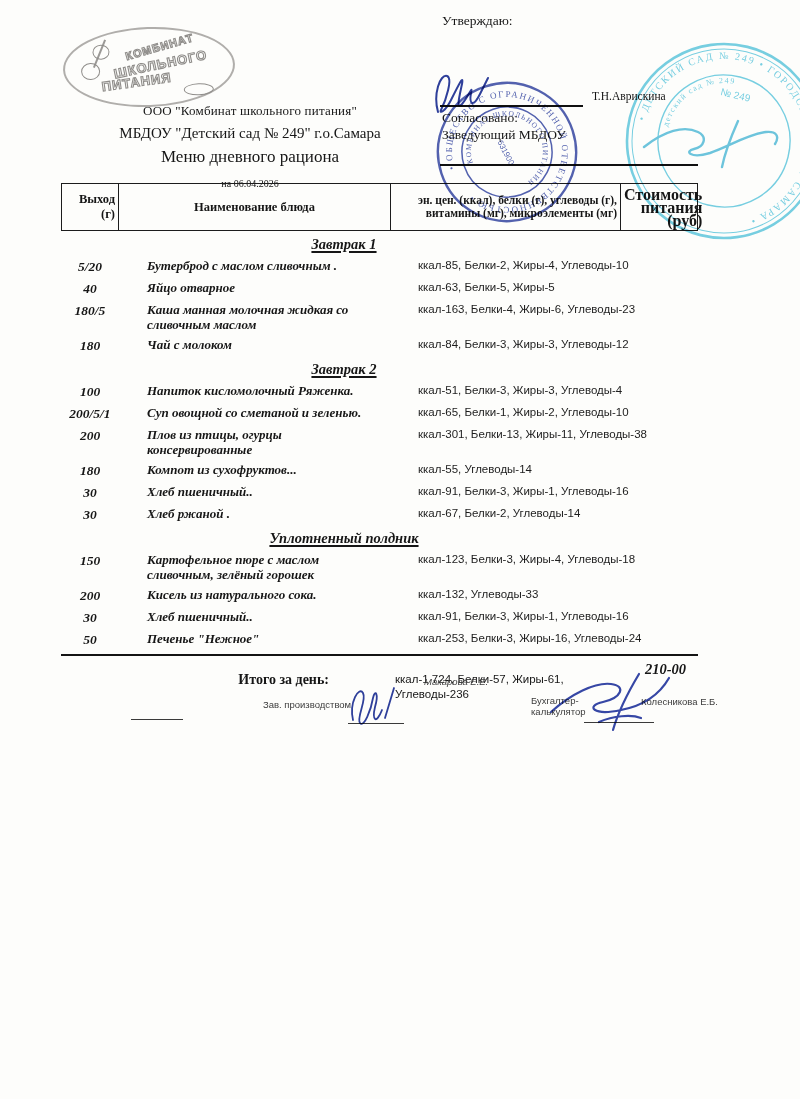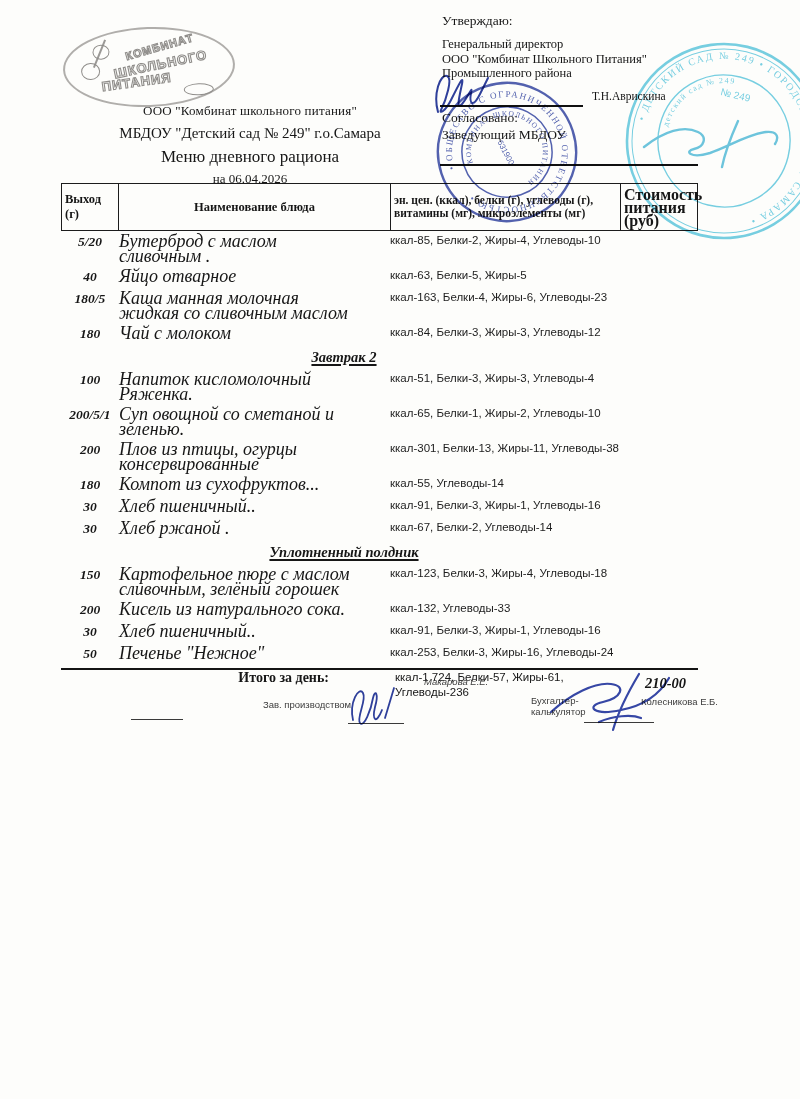--- a/index.html
+++ b/index.html
@@ -28,57 +28,57 @@
   .face1 { left:28px; top:14px; width:17px; height:15px; }
   .face2 { left:16px; top:32px; width:19px; height:17px; }
   .logo-spoon { position:absolute; left:34px; top:8px; width:2px; height:30px; background:#9b9996; transform:rotate(24deg); }
   .logo-bowl { position:absolute; left:118px; top:56px; width:30px; height:12px; border:1.5px solid #8f8d8a; border-radius:50%; }
 
   
   .head-center { position:absolute; left:38px; top:103px; width:424px; text-align:center; }
   .hc-org   { font-size:13px; letter-spacing:.2px; }
   .hc-inst  { font-size:15px; margin-top:6px; }
   .hc-title { font-size:17px; margin-top:5px; }
-  .hc-date  { font-size:13px; margin-top:4px; }
+  .hc-date  { font-size:10px; margin-top:11px; }
 
   
   .approve-label { position:absolute; left:442px; top:13px; font-size:13.5px; }
   .director-block { position:absolute; left:442px; top:37px; font-size:12.5px; line-height:14.5px; }
   .director-name { position:absolute; left:592px; top:90px; font-size:11.5px; }
   .rule { position:absolute; border-top:2px solid #101010; height:0; }
   .rule-1 { left:440px; top:105px; width:143px; }
   .agreed-label { position:absolute; left:442px; top:110px; font-size:13.5px; }
   .agreed-role  { position:absolute; left:442px; top:127px; font-size:13.5px; }
   .rule-2 { left:440px; top:164px; width:258px; border-top-width:2.5px; }
 
   
   .menu-head {
     position:absolute; left:61px; top:183px; width:637px; height:48px;
-    display:flex; border:1.9px solid #1c1c1c; font-weight:bold; text-align:left;
+    display:flex; border:1.9px solid #1c1c1c; font-weight:bold; text-align:right;
   }
   .menu-head > div { display:flex; align-items:center; justify-content:center; padding:1px 3px; }
   .mh-c1 { flex:0 0 57px;  border-right:1.9px solid #1c1c1c; font-size:12.5px; }
   .mh-c2 { flex:0 0 272px; border-right:1.9px solid #1c1c1c; font-size:12.5px; }
   .mh-c3 { flex:0 0 230px; border-right:1.9px solid #1c1c1c; font-size:11.5px; line-height:13.5px; }
   .mh-c4 { flex:1; font-size:16px; line-height:13px; }
 
   
   .menu-body { position:absolute; left:61px; top:234px; width:637px; }
   .section-title { width:566px; text-align:center; margin:1px 0 6px; }
   .section-title span {
     font-size:14.5px; font-weight:bold; font-style:italic;
     text-decoration:underline; text-underline-offset:2px; text-decoration-thickness:1.5px;
   }
   .m-row { display:flex; margin-bottom:6px; }
   .c-qty  { flex:0 0 58px; text-align:center; font-weight:bold; font-style:italic; font-size:13.5px; }
-  .c-dish { flex:0 0 235px; margin-left:0; font-weight:normal; font-style:italic; font-size:18px; line-height:14.5px; }
+  .c-dish { flex:0 0 235px; margin-left:28px; font-weight:bold; font-style:italic; font-size:13px; line-height:14.5px; }
   .c-nutr { margin-left:36px; width:245px; font-family:"Liberation Sans", sans-serif; font-size:11.5px; color:#1d1d1d; }
 
   
-  .total-row { position:relative; display:flex; align-items:flex-start; border-top:2px solid #141414; padding-top:0; }
+  .total-row { position:relative; display:flex; align-items:flex-start; border-top:2px solid #141414; padding-top:16px; }
   .t-label { flex:0 0 268px; text-align:right; font-weight:bold; font-size:14px; }
   .t-nutr  { margin-left:66px; width:225px; font-family:"Liberation Sans", sans-serif; font-size:11.5px; line-height:15px; }
   .t-price { position:absolute; left:584px; top:5px; font-weight:bold; font-style:italic; font-size:14.5px; }
 
   
   .fnote { position:absolute; font-family:"Liberation Sans", sans-serif; font-size:9.5px; color:#3c3c3c; }
   .f-prod-label { left:263px; top:699px; }
   .f-prod-name  { left:424px; top:676px;font-style:italic; }
   .f-acct-label { left:531px; top:695px; line-height:11px; }
   .f-acct-name  { left:641px; top:696px; }
@@ -110,39 +110,35 @@
   </div>
 
   <div class="head-center">
     <div class="hc-org">ООО "Комбинат школьного питания"</div>
     <div class="hc-inst">МБДОУ "Детский сад № 249" г.о.Самара</div>
     <div class="hc-title">Меню дневного рациона</div>
     <div class="hc-date">на  06.04.2026</div>
   </div>
 
   <div class="approve-label">Утверждаю:</div>
-  <div class="director-block">
-    <div>Генеральный директор</div>
-    <div>ООО "Комбинат Школьного Питания"</div>
-    <div>Промышленного района</div>
-  </div>
   <div class="director-name">Т.Н.Аврискина</div>
   <div class="rule rule-1"></div>
   <div class="agreed-label">Согласовано:</div>
   <div class="agreed-role">Заведующий МБДОУ</div>
   <div class="rule rule-2"></div>
 
   <div class="menu-head">
     <div class="mh-c1">Выход (г)</div>
     <div class="mh-c2">Наименование блюда</div>
     <div class="mh-c3">эн. цен. (ккал), белки (г), углеводы (г), витамины (мг), микроэлементы (мг)</div>
     <div class="mh-c4">Стоимость питания (руб)</div>
   </div>
 
   <div class="menu-body" id="menu-body">
+      <div class="section-title"><span>Завтрак 1</span></div>
       <div class="m-row">
         <div class="c-qty">5/20</div>
         <div class="c-dish">Бутерброд с маслом сливочным .</div>
         <div class="c-nutr">ккал-85, Белки-2, Жиры-4, Углеводы-10</div>
       </div>
       <div class="m-row">
         <div class="c-qty">40</div>
         <div class="c-dish">Яйцо отварное</div>
         <div class="c-nutr">ккал-63, Белки-5, Жиры-5</div>
       </div>

